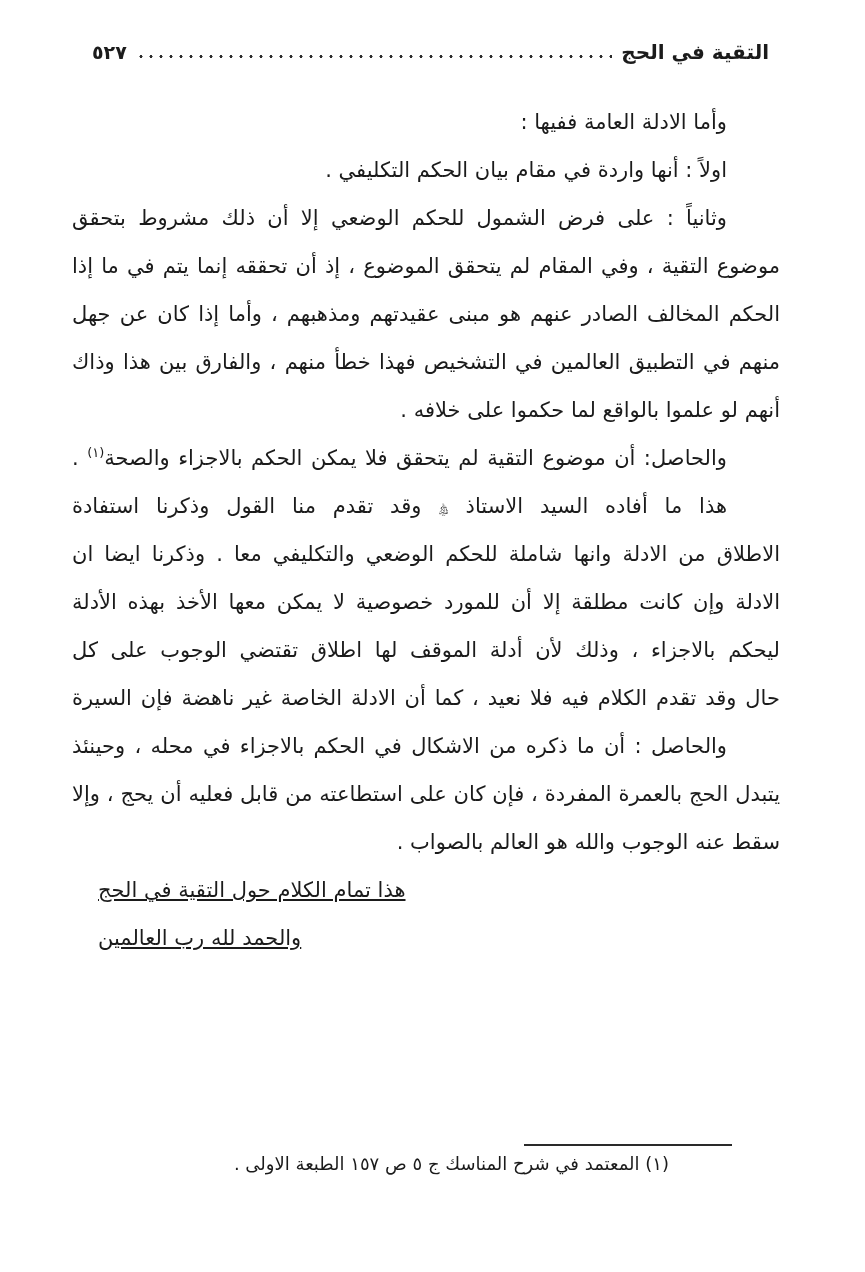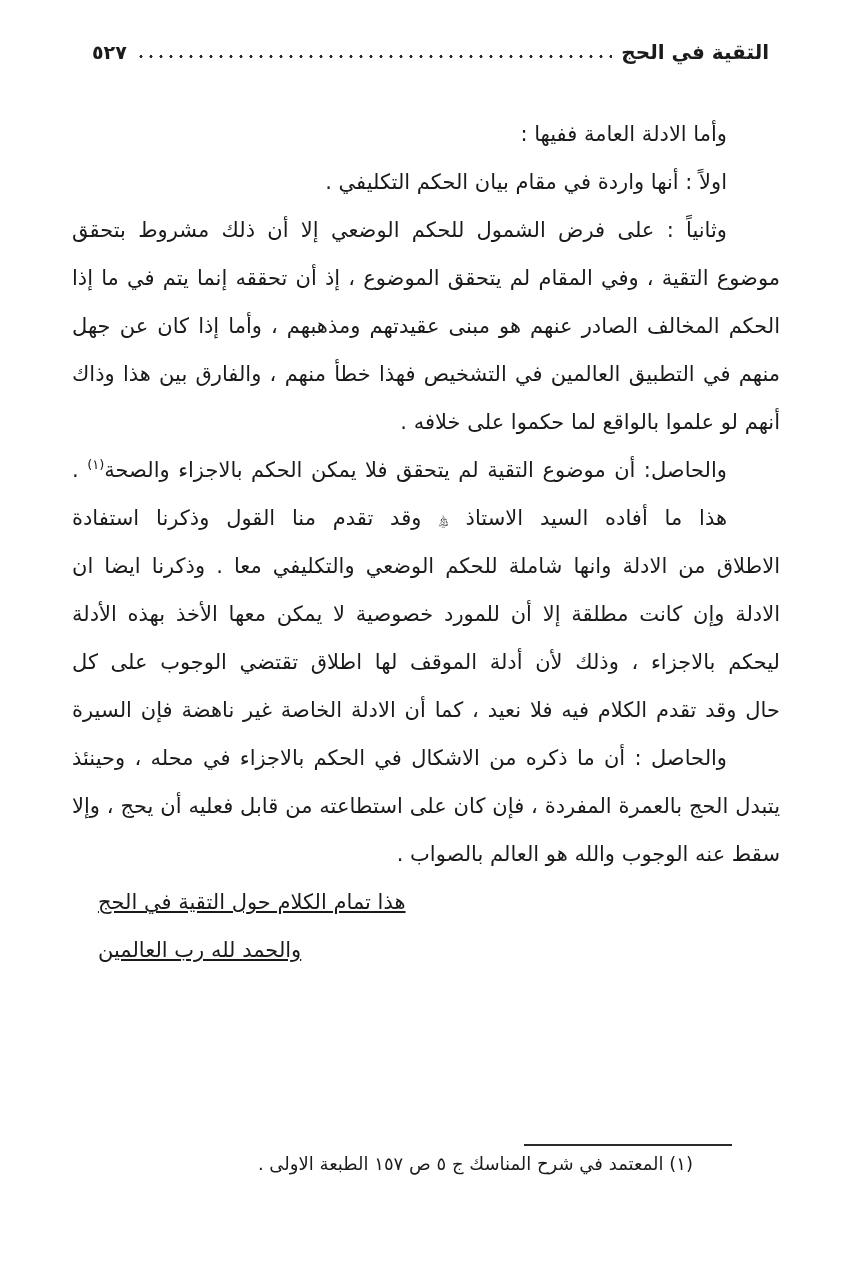--- a/index.html
+++ b/index.html
@@ -13,31 +13,31 @@
     display:flex;align-items:flex-end;direction:rtl;
   }
   .running-title{font-size:20px;font-weight:bold;white-space:nowrap;line-height:1.2;}
   .leader{
     flex:1;height:5px;margin:0 9px 5px 9px;
     background-image:radial-gradient(circle,#2c2c2c 1.3px,transparent 1.8px);
     background-size:10px 5px;background-repeat:repeat-x;background-position:left center;
   }
   .page-number{font-size:19px;white-space:nowrap;line-height:1.2;font-weight:bold;}
   
-  .body-text{position:absolute;top:110px;right:85px;width:708px;direction:rtl;}
+  .body-text{position:absolute;top:98px;right:85px;width:708px;direction:rtl;}
   .line{height:48px;line-height:48px;font-size:21px;overflow:hidden;}
   .indent{padding-right:53px;}
   .justify{text-align:justify;text-align-last:justify;}
   .right{text-align:right;}
   .center{text-align:left;position:relative;left:26px;text-decoration:underline;}
   .fn-ref{font-size:13px;vertical-align:super;line-height:0;}
   .honorific{font-size:13px;line-height:0;}
   
   .footnote-rule{position:absolute;top:1144px;left:524px;width:208px;height:2px;background:#2a2a2a;}
-  .footnote{position:absolute;top:1150px;right:172px;font-size:18px;line-height:1.6;direction:rtl;text-align:right;}
+  .footnote{position:absolute;top:1150px;right:196px;font-size:18px;line-height:1.6;direction:rtl;text-align:right;}
 </style>
 </head>
 <body>
 
 <div class="page">
 
   <div class="header">
     <span class="running-title">التقية في الحج</span>
     <span class="leader"></span>
     <span class="page-number">٥٢٧</span>

